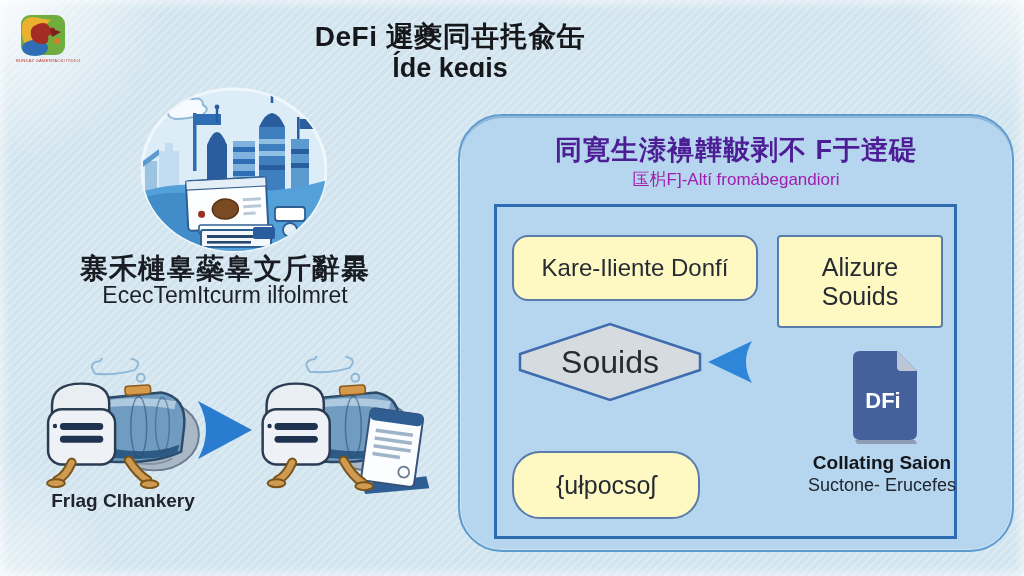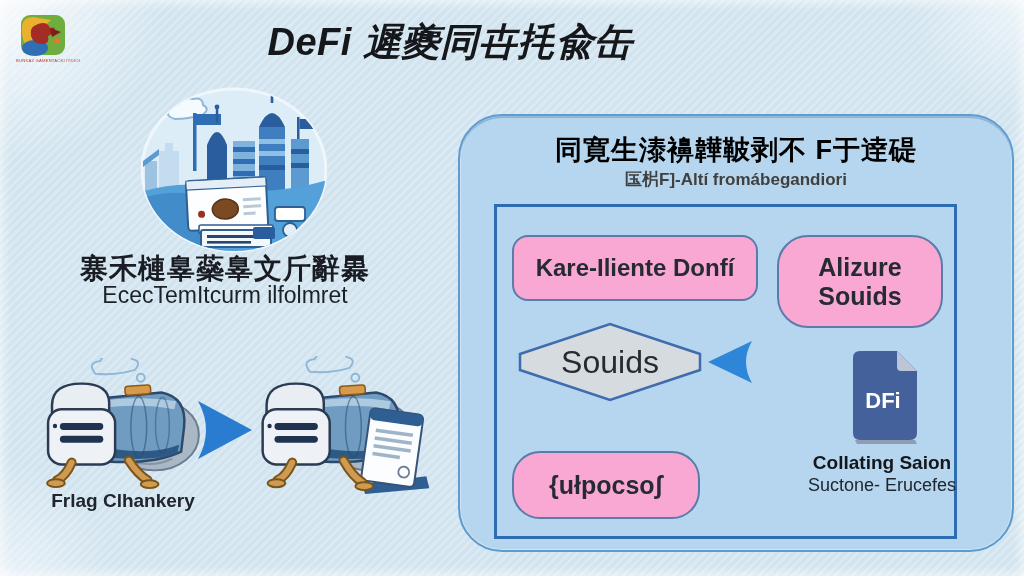--- a/index.html
+++ b/index.html
@@ -12,43 +12,43 @@
       radial-gradient(circle at 0% 100%, rgba(255,255,255,.5), rgba(255,255,255,0) 10%),
       repeating-linear-gradient(135deg, rgba(255,255,255,.08) 0 3px, rgba(110,155,190,.06) 3px 6px),
       #d7e8f1;
     box-shadow:inset 0 0 14px rgba(255,255,255,.9);
   }
   .abs{position:absolute;}
   .ctr{text-align:center;}
 
   .logo-caption{font-size:4.2px;color:#c0392b;letter-spacing:.2px;text-align:center;white-space:nowrap;}
 
-  .title-line1{font-size:38px;font-weight:bold;color:#15171b;letter-spacing:.5px;line-height:1.1;font-style:italic;}
+  .title-line1{font-size:28px;font-weight:bold;color:#15171b;letter-spacing:.5px;line-height:1.1;}
   .title-line2{font-size:27px;font-weight:bold;color:#15171b;line-height:1.1;margin-top:1px;}
 
   .cjk-caption{font-size:28px;font-weight:bold;color:#191c22;letter-spacing:1px;}
   .latin-caption{font-size:23px;font-weight:400;color:#1c2027;}
 
   .machine-label{font-size:19px;font-weight:600;color:#20242c;}
 
   .panel{
     left:458px;top:114px;width:552px;height:434px;
     background:#b5d6ee;border:2px solid #5e9bcf;border-radius:44px;
     box-shadow:inset 0 2px 0 rgba(56,108,165,.35), inset 0 0 0 1px rgba(255,255,255,.35);
   }
-  .panel-title{left:0;top:16px;width:100%;font-size:27px;font-weight:bold;color:#000000;letter-spacing:1px;}
-  .panel-subtitle{left:0;top:52px;width:100%;font-size:17px;font-weight:700;color:#404040;}
+  .panel-title{left:0;top:16px;width:100%;font-size:27px;font-weight:bold;color:#4c1d95;letter-spacing:1px;}
+  .panel-subtitle{left:0;top:52px;width:100%;font-size:17px;font-weight:400;color:#a21caf;}
   .inner-frame{left:34px;top:88px;width:457px;height:329px;border:3px solid #2e6cb2;}
 
   .node{
-    background:#f9a8d4;border:2.5px solid #5a7cab;color:#262b33;
-    display:flex;align-items:center;justify-content:center;font-weight:bold;
+    background:#fef9c3;border:2.5px solid #5a7cab;color:#262b33;
+    display:flex;align-items:center;justify-content:center;
   }
   .node-kare{left:52px;top:119px;width:242px;height:62px;border-radius:16px;font-size:24px;}
-  .node-alizure{left:317px;top:119px;width:162px;height:89px;border-radius:31px;font-size:25px;line-height:1.15;}
+  .node-alizure{left:317px;top:119px;width:162px;height:89px;border-radius:4px;font-size:25px;line-height:1.15;}
   .node-upocsoj{left:52px;top:307px;width:184px;height:64px;border-radius:28px;font-size:25px;margin-top:28px;}
   .hex-wrap{left:58px;top:206px;width:184px;height:80px;}
   .hex-label{left:0;top:0;width:100%;height:100%;display:flex;align-items:center;justify-content:center;font-size:32px;color:#262b33;}
 
   .doc-captions{left:312px;top:336px;width:220px;text-align:center;}
   .doc-title{font-size:19px;font-weight:bold;color:#14161c;line-height:1.2;}
   .doc-subtitle{font-size:18px;font-weight:400;color:#21262e;line-height:1.2;}
 </style>
 </head>
 <body>
@@ -60,20 +60,21 @@
     <path d="M2,12 Q3,3 13,3 L31,6 Q21,14 16,26 L5,31 Q1,22 2,12 Z" fill="#e9b12e"></path>
     <ellipse cx="15" cy="34" rx="13" ry="8" fill="#2f6db4"></ellipse>
     <path d="M14,12 Q26,5 30,14 Q37,12 34,19 L28,22 Q30,29 23,30 Q13,30 11,22 Q10,14 14,12 Z" fill="#a32c24"></path>
     <path d="M30,14 L41,18 L32,23 Z" fill="#7e1f1a"></path>
     <circle cx="37" cy="27" r="3" fill="#e07b2a"></circle>
   </svg>
   <div class="abs logo-caption" style="left:6px;top:58px;width:84px;">BUNKAZ GAMENTACKI IYDIOI</div>
 
   <div class="abs ctr" style="left:240px;top:22px;width:420px;">
     <div class="title-line1">DeFi 遲夔同卋㧌兪缶</div>
+    <div class="title-line2">ĺde keɑis</div>
   </div>
 
   <svg class="abs" style="left:141px;top:87px;" width="186" height="166" viewBox="0 0 186 166">
     <ellipse cx="93" cy="83" rx="92" ry="81" fill="#dcedf8" stroke="#f0f7fc" stroke-width="3"></ellipse>
     <clipPath id="circ">
         <ellipse cx="93" cy="83" rx="92" ry="81"></ellipse>
       </clipPath>
     <g clip-path="url(#circ)">
 
       <path d="M34,32 q-9,-2 -7,-9 q2,-8 11,-6 q4,-8 14,-5 q10,-2 10,6 q8,4 -1,10 q-14,4 -27,4 Z" fill="#f4fafd" stroke="#8fb8d8" stroke-width="2"></path>

